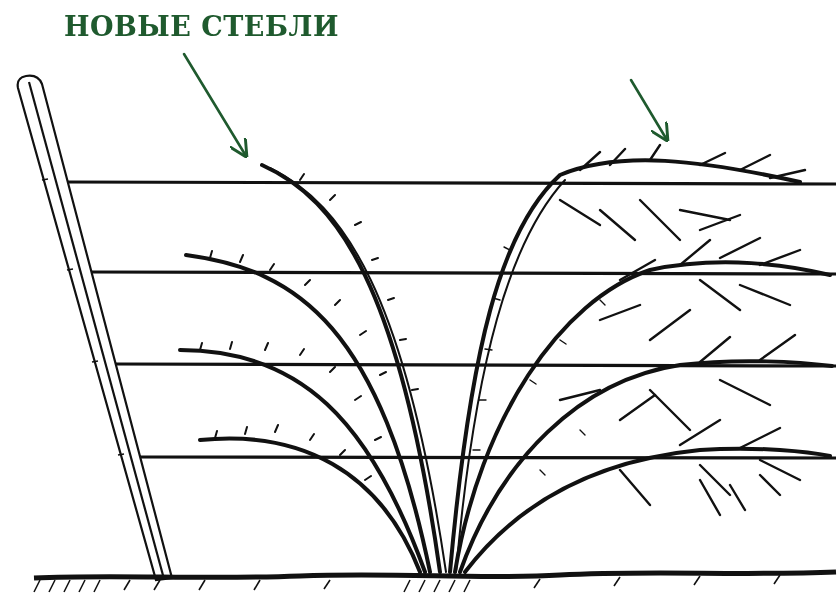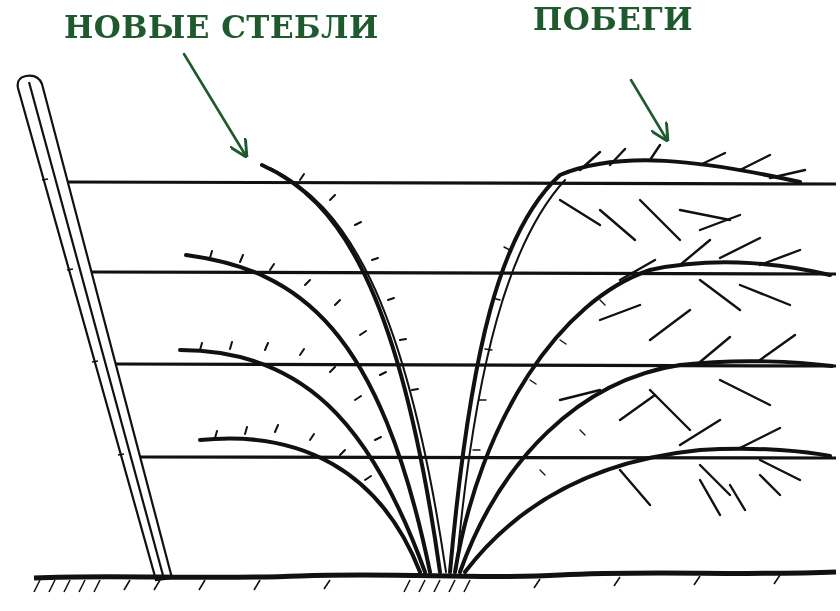--- a/index.html
+++ b/index.html
@@ -3,24 +3,24 @@
 <meta charset="utf-8">
 <style>
   html, body { margin: 0; padding: 0; background: #ffffff; }
   body { width: 840px; height: 611px; position: relative; overflow: hidden; }
   .stage { position: absolute; left: 0; top: 0; width: 840px; height: 611px; }
   .label {
     position: absolute;
     font-family: "DejaVu Serif", "Liberation Serif", serif;
     font-weight: bold;
     color: #1f5a2e;
-    font-size: 31px;
+    font-size: 27px;
     letter-spacing: 0.5px;
     line-height: 34px;
-    text-align: center;
+    text-align: left;
     white-space: nowrap;
   }
   #label-new { left: 64px; top: 10px; }
   #label-old { left: 468px; top: 2px; width: 290px; }
   #label-old span { display: block; }
   svg { position: absolute; left: 0; top: 0; }
 </style>
 </head>
 <body>
 
@@ -109,15 +109,14 @@
     </g>
 
     <g fill="none" stroke="#1f5a2e" stroke-width="2.6" stroke-linecap="round">
       <line x1="184" y1="54" x2="246" y2="156" marker-end="url(#arrowhead)"></line>
       <line x1="631" y1="80" x2="667" y2="140" marker-end="url(#arrowhead)"></line>
     </g>
   </svg>
 
   <div class="label" id="label-new">НОВЫЕ СТЕБЛИ</div>
   <div class="label" id="label-old">
-    <span>ПОБЕГИ</span>
   </div>
 </div>
 
 </body></html>

